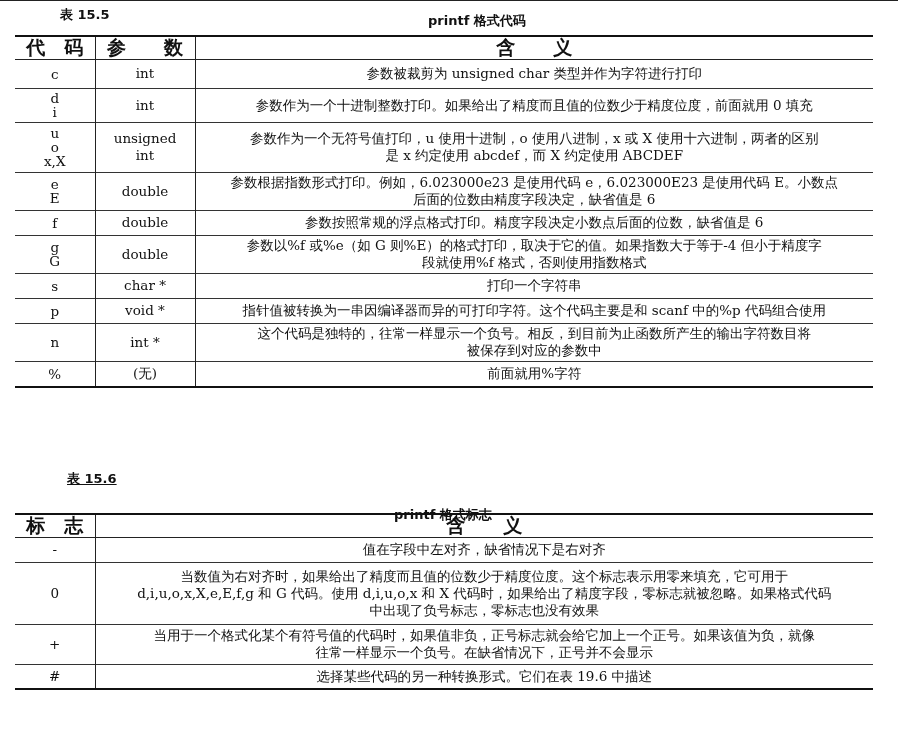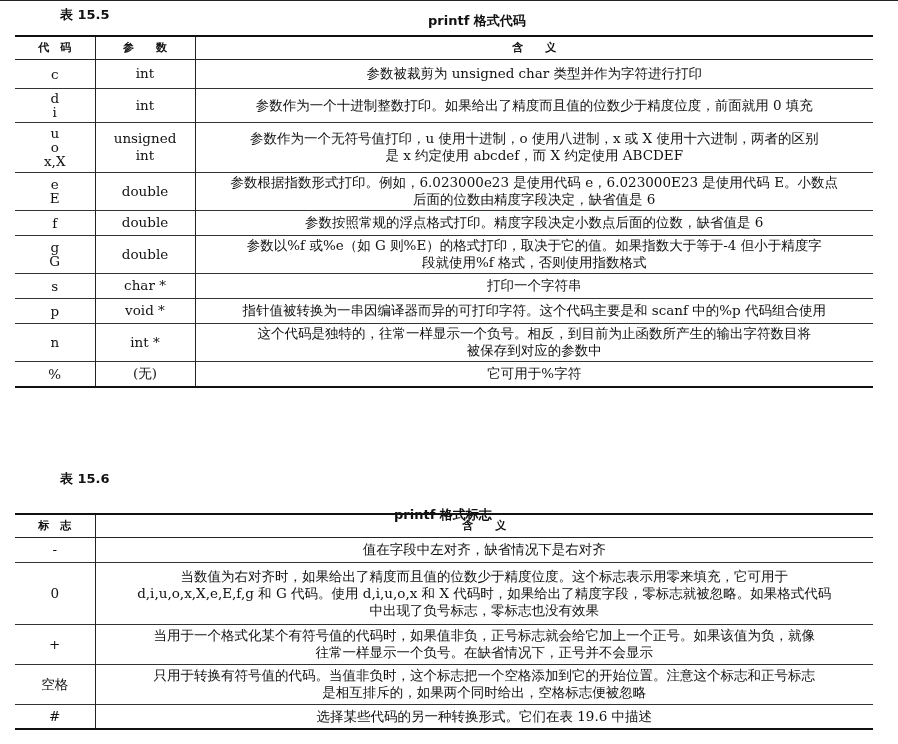--- a/index.html
+++ b/index.html
@@ -2,21 +2,21 @@
 <html><head>
 <meta charset="utf-8">
 <style>
   html, body { margin:0; padding:0; background:#fff; }
   body { width:898px; height:744px; position:relative; overflow:hidden;
          font-family: "DejaVu Serif", "Liberation Serif", serif; color:#111; }
   .topline { position:absolute; left:0; top:0; width:898px; height:1px; background:#222; }
   .caption { position:absolute; font-family:"DejaVu Sans","Liberation Sans",sans-serif; font-size:13px; font-weight:bold; color:#111; }
   table { position:absolute; left:15px; width:858px; border-collapse:collapse; table-layout:fixed; }
   td, th { font-size:13.5px; line-height:17px; padding:0 8px; vertical-align:middle; }
-  th { font-family:"DejaVu Sans","Liberation Sans",sans-serif; font-weight:bold; font-size:11px; letter-spacing:0; }
+  th { font-family:"DejaVu Sans","Liberation Sans",sans-serif; font-weight:bold; font-size:19px; letter-spacing:0; }
   tr { border-bottom:1px solid #333; }
   tr.head { border-top:2px solid #111; border-bottom:1.5px solid #222; }
   tr.last { border-bottom:2px solid #111; }
   td.c, th.c { text-align:center; }
   td.l { text-align:center; }
   .vline { border-right:1.5px solid #222; }
   .codes span { display:block; line-height:14px; }
 </style>
 </head>
 <body>
@@ -129,27 +129,27 @@
           <div>这个代码是独特的，往常一样显示一个负号。相反，到目前为止函数所产生的输出字符数目将</div>
           <div>被保存到对应的参数中</div>
         </td>
       </tr>
       <tr class="last" style="height: 26px;">
         <td class="c vline codes">
           <span>%</span>
         </td>
         <td class="c vline">(无)</td>
         <td class="l">
-          <div>它可用于%字符</div>
+          <div>前面就用%字符</div>
         </td>
       </tr>
     </tbody>
 </table>
 
-<div class="caption" style="left:60px; top:470px;">表 15.6</div>
+<div class="caption" style="left:67px; top:470px;text-decoration:underline;">表 15.6</div>
 <div class="caption" style="left:394px; top:470px;margin-top:36px;">printf 格式标志</div>
 
 <table id="t2" style="top:513px;">
   <colgroup>
       <col style="width:80px">
       <col style="width:778px">
     </colgroup>
   <tbody>
       <tr class="head" style="height:23px;">
     <th class="c vline">标　志</th>
@@ -171,27 +171,20 @@
           <div>中出现了负号标志，零标志也没有效果</div>
         </td>
       </tr>
       <tr style="height: 40px;">
         <td class="c vline">+</td>
         <td class="l">
           <div>当用于一个格式化某个有符号值的代码时，如果值非负，正号标志就会给它加上一个正号。如果该值为负，就像</div>
           <div>往常一样显示一个负号。在缺省情况下，正号并不会显示</div>
         </td>
       </tr>
-      <tr style="height: 40px;">
-        <td class="c vline">空格</td>
-        <td class="l">
-          <div>只用于转换有符号值的代码。当值非负时，这个标志把一个空格添加到它的开始位置。注意这个标志和正号标志</div>
-          <div>是相互排斥的，如果两个同时给出，空格标志便被忽略</div>
-        </td>
-      </tr>
       <tr class="last" style="height: 25px;">
         <td class="c vline">#</td>
         <td class="l">
           <div>选择某些代码的另一种转换形式。它们在表 19.6 中描述</div>
         </td>
       </tr>
     </tbody>
 </table>
 
 </body></html>

